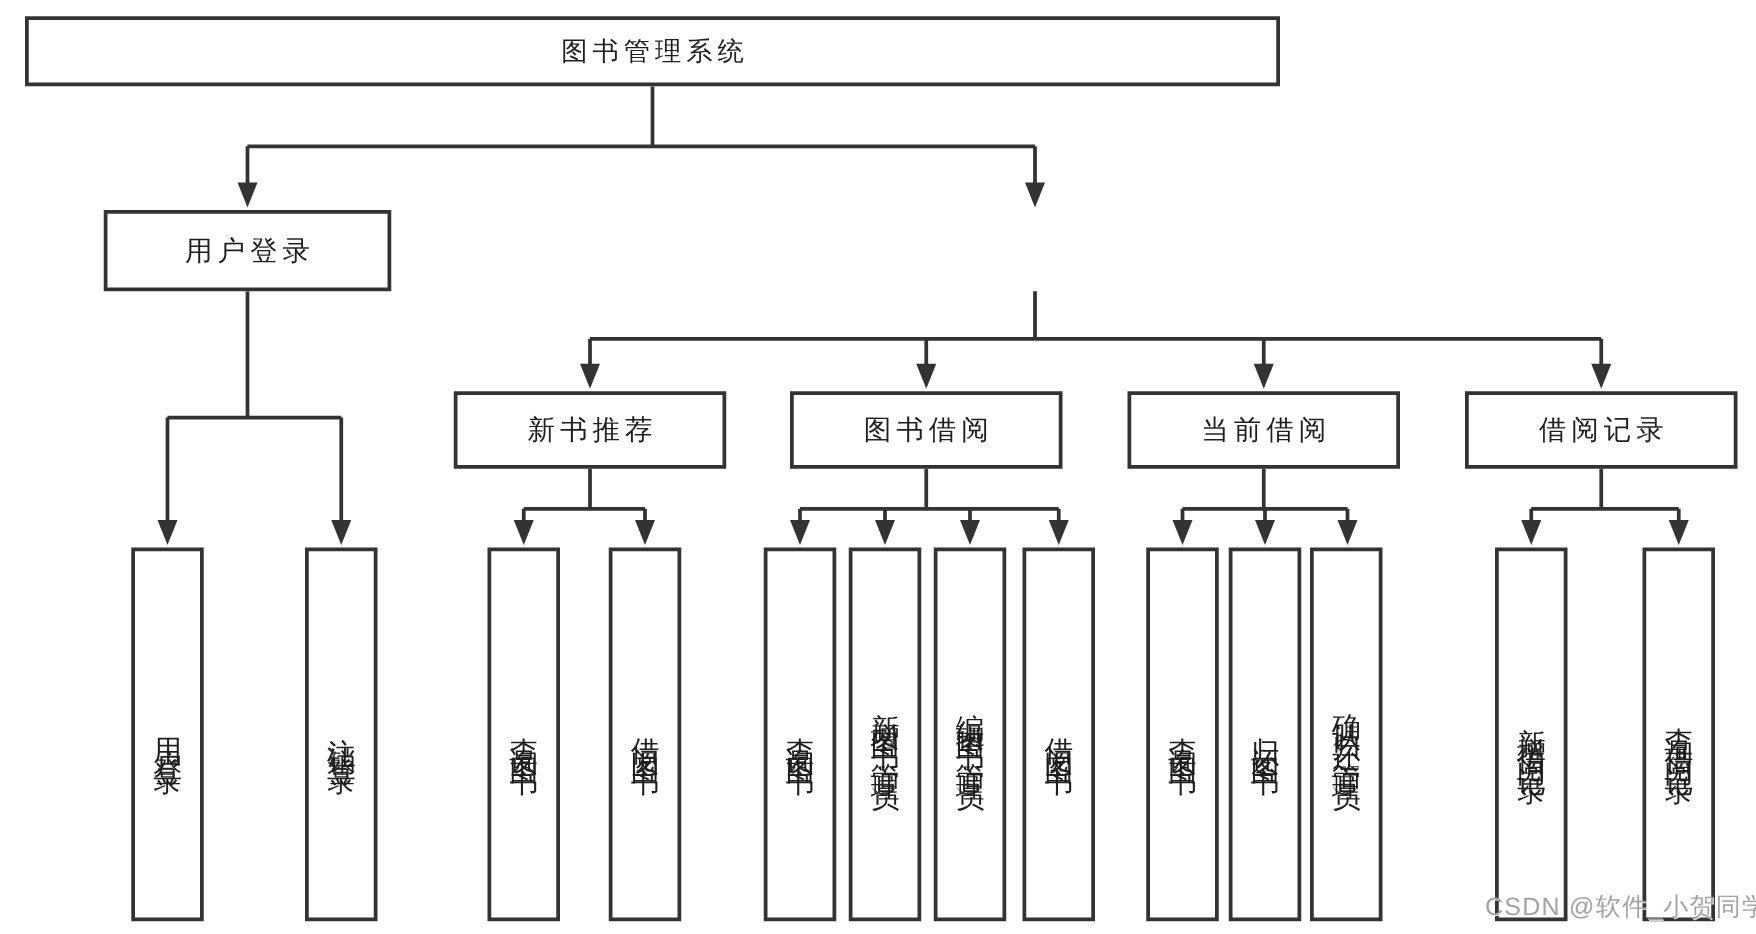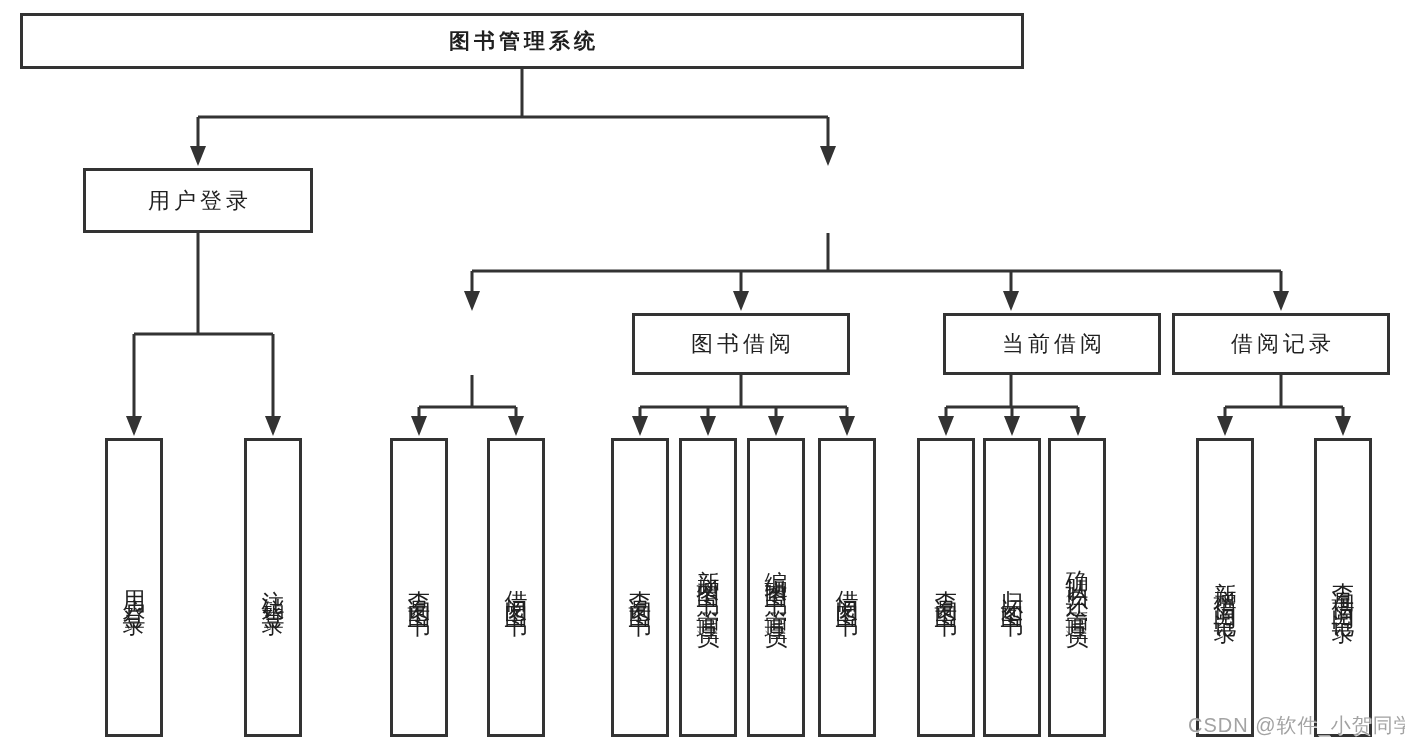--- a/index.html
+++ b/index.html
@@ -27,29 +27,29 @@
     justify-content: center;
     color: #1f1f1f;
     z-index: 2;
   }
   .node .h-label {
     font-size: 22px;
     letter-spacing: 4px;
     text-indent: 4px;
     white-space: nowrap;
   }
-  .node-root { left: 20px; top: 13px; width: 1004px; height: 56px; font-weight: bold; }
+  .node-root { left: 20px; top: 13px; width: 1004px; height: 56px; }
   .node-root .h-label { font-size: 21px; }
   .node-l2 { top: 168px; width: 230px; height: 65px; }
   .node-user-login { left: 83px; }
   .node-book-mgmt { left: 713px; }
   .node-l3 { top: 313px; width: 218px; height: 62px; }
   .node-new-book { left: 363px; }
   .node-book-borrow { left: 632px; }
-  .node-current-borrow { left: 943px; }
+  .node-current-borrow { left: 902px; }
   .node-borrow-records { left: 1172px; }
   .leaf { top: 438px; width: 58px; height: 299px; }
   .leaf .v-label {
     writing-mode: vertical-rl;
     text-orientation: mixed;
     font-size: 23px;
     letter-spacing: 8px;
     line-height: 1;
     white-space: nowrap;
   }
@@ -134,20 +134,23 @@
   </svg>
 
   <div class="node node-root">
     <span class="h-label">图书管理系统</span>
   </div>
 
   <div class="node node-l2 node-user-login">
     <span class="h-label">用户登录</span>
   </div>
 
+  <div class="node node-l3 node-new-book">
+    <span class="h-label">新书推荐</span>
+  </div>
   <div class="node node-l3 node-book-borrow">
     <span class="h-label">图书借阅</span>
   </div>
   <div class="node node-l3 node-current-borrow">
     <span class="h-label">当前借阅</span>
   </div>
   <div class="node node-l3 node-borrow-records">
     <span class="h-label">借阅记录</span>
   </div>
 

